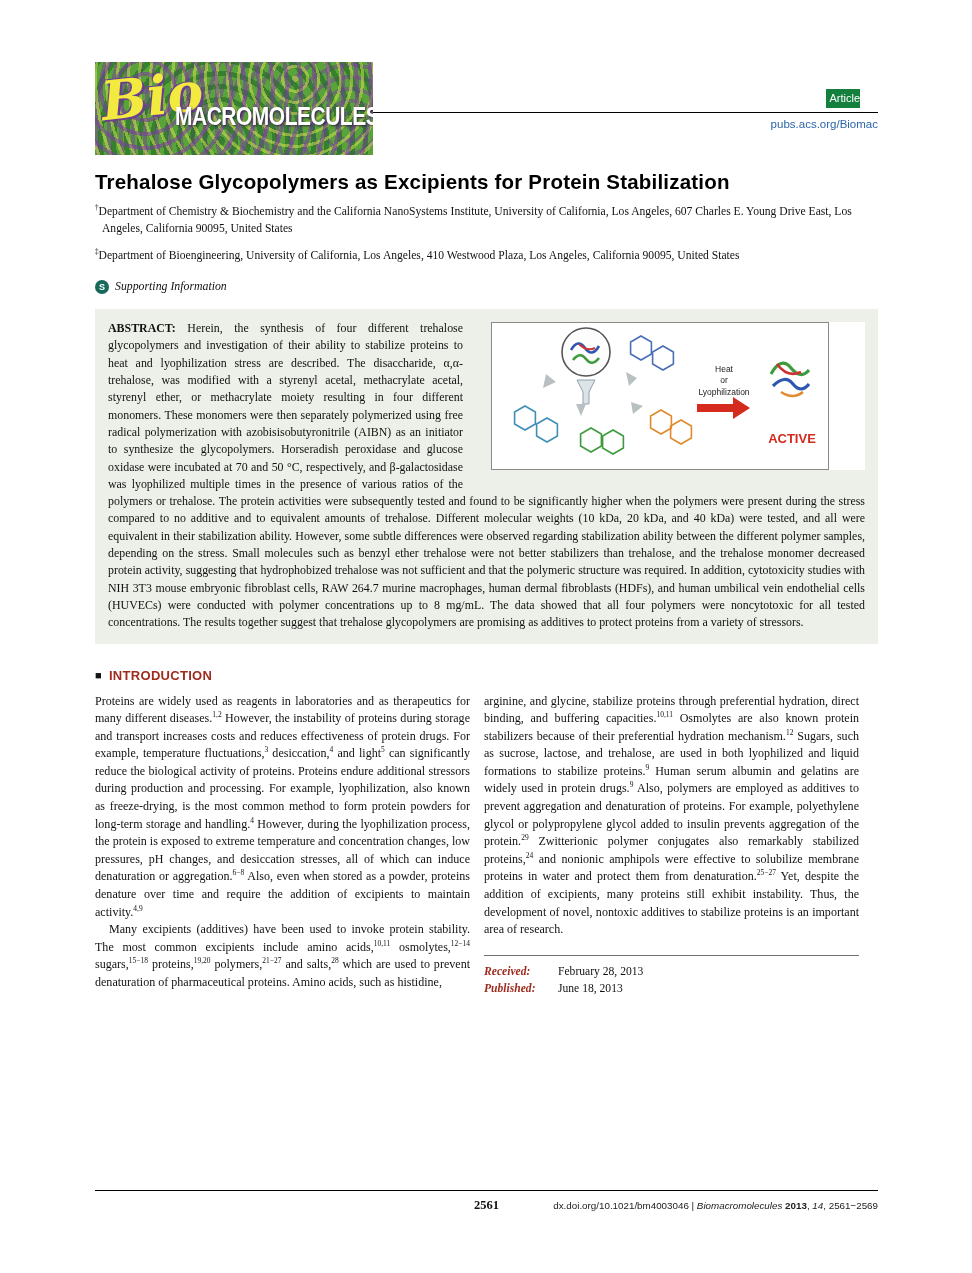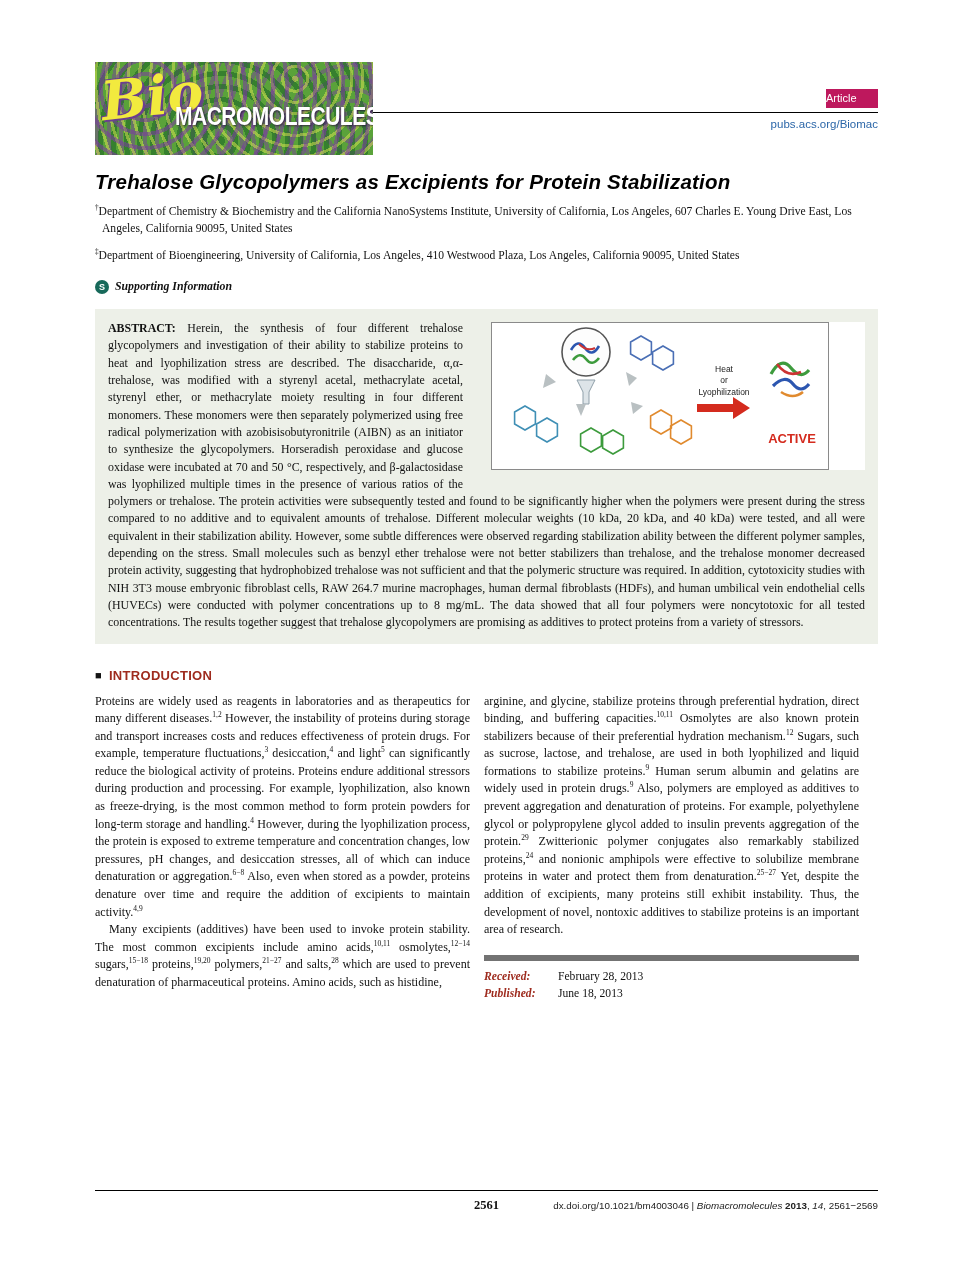--- a/index.html
+++ b/index.html
@@ -16,59 +16,59 @@
             repeating-radial-gradient(circle at 45% 85%, rgba(30,105,38,0.60) 0 5px, rgba(0,0,0,0) 5px 13px),
             repeating-radial-gradient(circle at 92% 70%, rgba(122,58,160,0.45) 0 4px, rgba(0,0,0,0) 4px 12px);
           overflow:hidden; }
   .logo-bio { position:absolute; left:6px; top:2px; font-family:"DejaVu Serif", serif;
           font-style:italic; font-weight:bold; font-size:54px; color:#f2ea3e;
           text-shadow:2px 2px 0 #6a3f8f, -1px -1px 0 #6a3f8f; transform:rotate(-6deg); }
   .logo-name { position:absolute; left:80px; top:40px; font-family:"Liberation Sans", sans-serif;
           font-weight:bold; font-size:21px; color:#fff; letter-spacing:-0.5px;
           text-shadow:1px 1px 2px rgba(40,20,60,0.85); transform:scaleY(1.2); transform-origin:left top; }
   .header-rule { position:absolute; left:373px; top:112px; width:505px; border-top:1.2px solid #000; }
-  .article-badge { position:absolute; left:826px; top:89px; width:52px; height:19px; line-height:19px;
-          text-align:left; background:#be185d; color:#fff;
+  .article-badge { position:absolute; left:826px; top:89px; width:34px; height:19px; line-height:19px;
+          text-align:right; background:#15803d; color:#fff;
           font-family:"Liberation Sans", sans-serif; font-size:11px; }
   .site-link { position:absolute; top:118px; right:94px; color:#2b66a8;
           font-family:"Liberation Sans", sans-serif; font-size:11.5px; text-decoration:none; cursor:pointer; }
 
   
   .content { position:absolute; left:95px; top:170px; width:783px; }
   .title { margin:0; font-family:"Liberation Sans", sans-serif; font-weight:bold;
-           font-size:20.5px; letter-spacing:0.2px; color:#000;font-style:italic; }
+           font-size:20.5px; letter-spacing:0.2px; color:#000; }
   .authors { margin-top:12px; font-size:13.5px; line-height:1.9; }
   .affils p { margin:9px 0 0 0; font-size:11.6px; line-height:1.5; padding-left:7px; text-indent:-7px; }
   sup { font-size:0.62em; line-height:0; vertical-align:super; }
 
   .supporting { margin-top:15px; display:flex; align-items:center; gap:6px; width:max-content; cursor:pointer; }
   .s-icon { display:inline-flex; align-items:center; justify-content:center; width:14px; height:14px;
             border-radius:50%; background:#17695a; color:#fff;
             font-family:"Liberation Sans", sans-serif; font-size:9px; font-weight:bold; }
-  .s-text { font-size:11.8px; font-weight:bold; font-style:italic; }
+  .s-text { font-size:11.8px; font-weight:normal; font-style:italic; }
 
   
   .abstract { margin-top:15px; background:#edf0e8; padding:11px 13px 12px 13px;
               font-size:11.9px; line-height:17.3px; text-align:justify; }
   .abstract::after { content:""; display:block; clear:both; }
   .abstract-graphic { float:right; width:374px; height:148px; margin:2px 0 8px 28px; background:#fff; }
   .abs-label { font-weight:bold; }
   .abstract-text { margin:0; }
 
   
   .section-heading { margin:24px 0 10px 0; font-family:"Liberation Sans", sans-serif;
            font-size:13px; font-weight:bold; color:#9e2b1e; letter-spacing:0.3px;
            display:flex; align-items:center; gap:7px; }
   .sq { color:#141414; font-size:11px; line-height:1; }
   .columns { display:flex; gap:14px; }
   .col { width:375px; font-size:12.05px; line-height:17.6px; text-align:justify; }
   .body-p { margin:0; }
   .indent { text-indent:14px; }
 
-  .dates { margin-top:16px; border-top:6px solid #737373; padding-top:7px; font-size:11.6px; width:100%; }
+  .dates { margin-top:16px; border-top:1px solid #737373; padding-top:7px; font-size:11.6px; width:100%; }
   .date-row { display:flex; line-height:17px; }
   .date-label { width:74px; color:#9e2b1e; font-weight:bold; font-style:italic; }
   .date-value { color:#111; }
 
   
   .footer { position:absolute; left:95px; top:1190px; width:783px; border-top:1.2px solid #000;
             padding-top:9px; display:flex; align-items:center;
             font-family:"Liberation Sans", sans-serif; }
   .f-left { display:flex; align-items:center; gap:8px; }
   .acs-word { font-size:14px; white-space:nowrap; }

